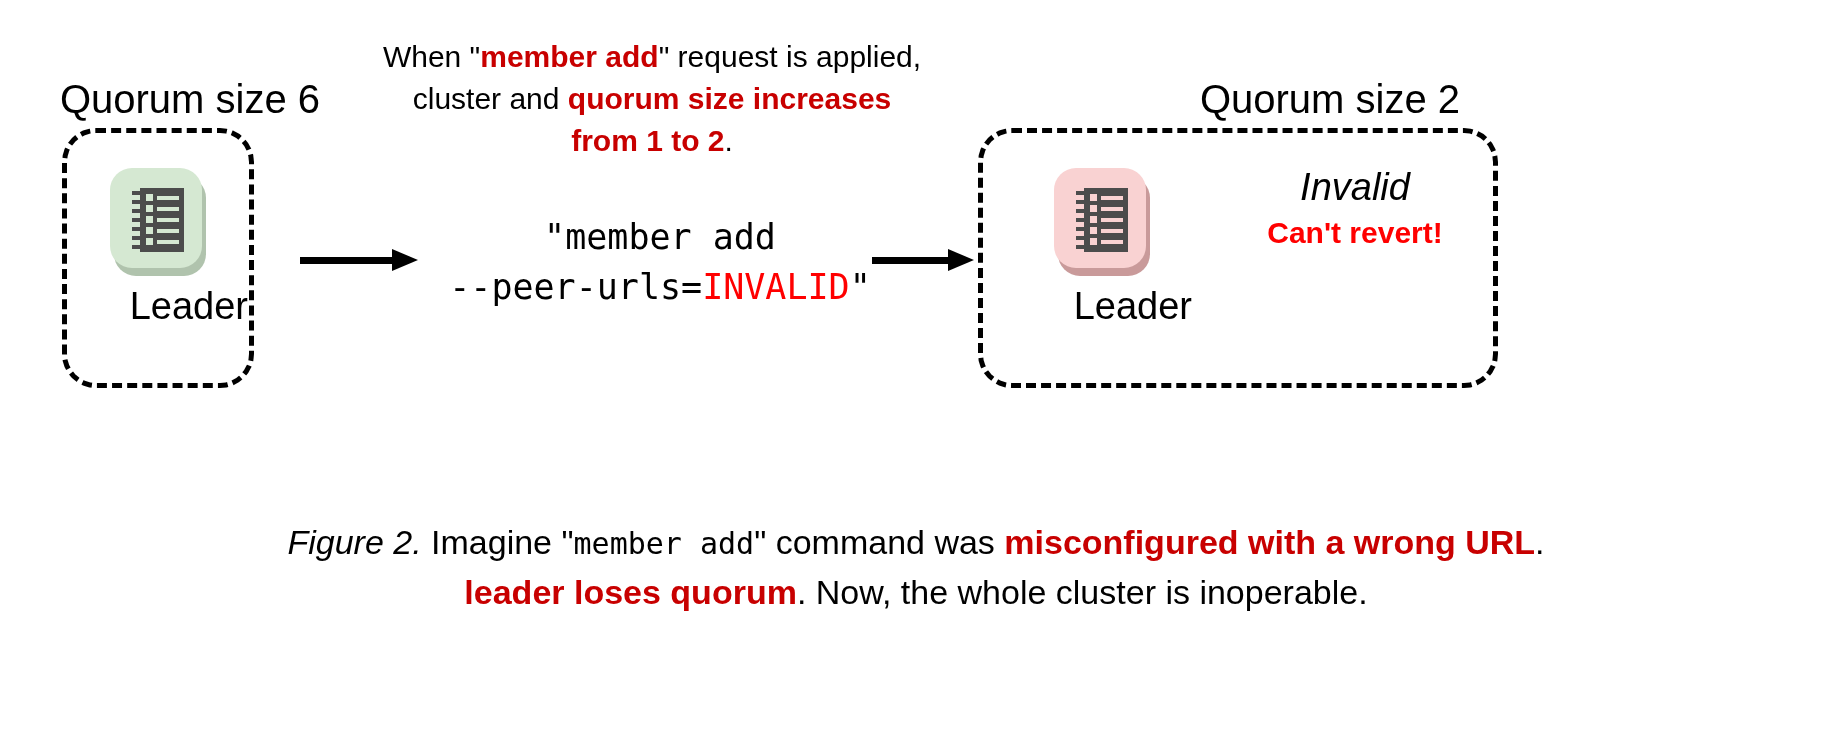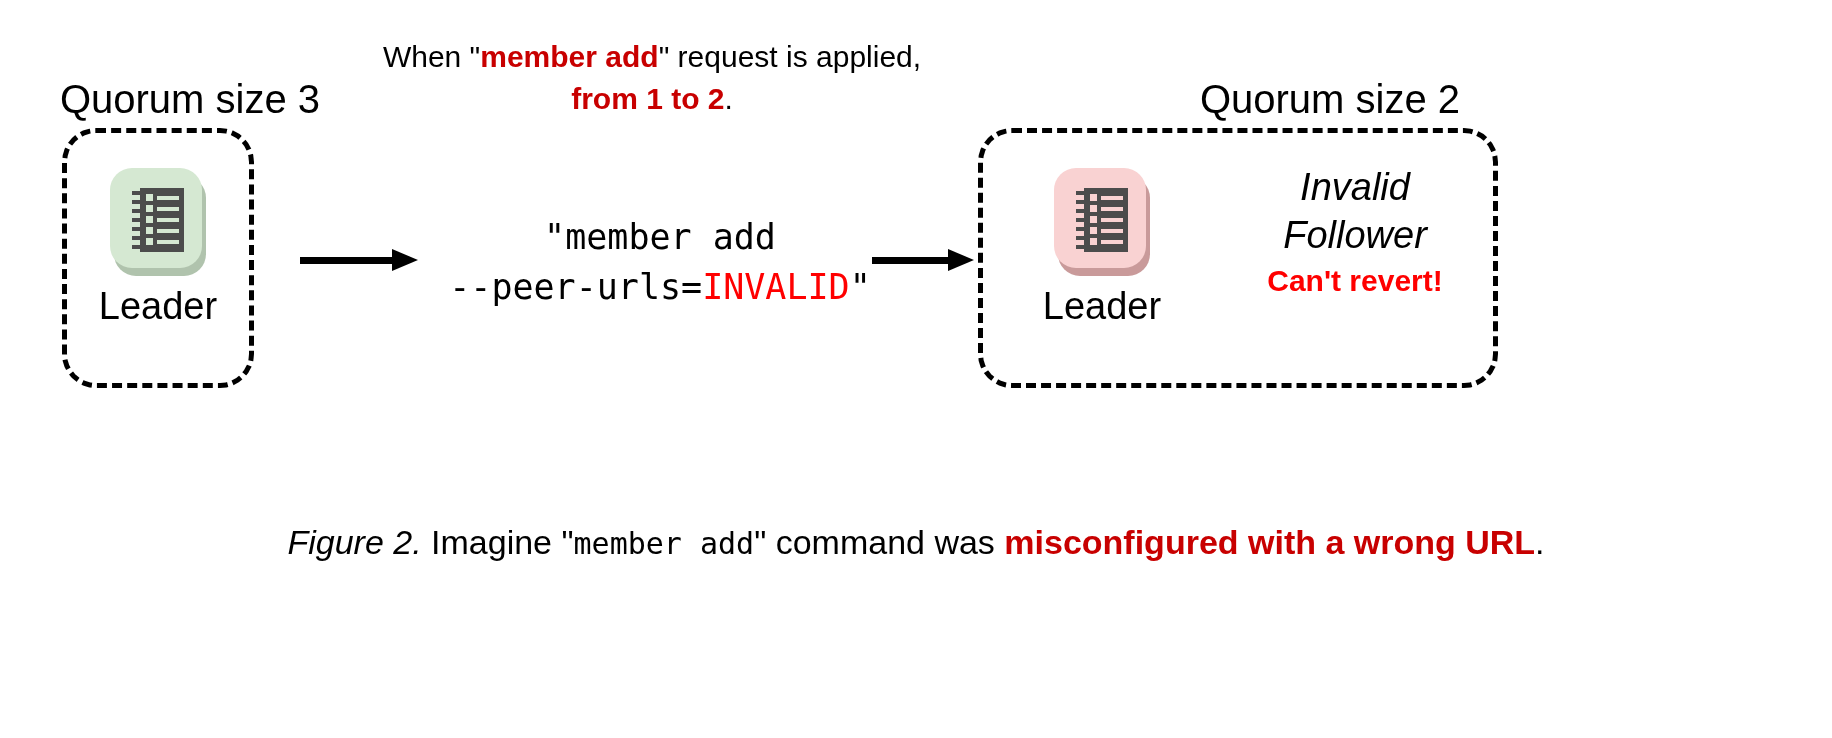--- a/index.html
+++ b/index.html
@@ -55,21 +55,21 @@
     border-radius: 34px;
     box-sizing: border-box;
     background: transparent;
   }
   #cluster-left  { left: 62px;  top: 128px; width: 192px; height: 260px; }
   #cluster-right { left: 978px; top: 128px; width: 520px; height: 260px; }
 
   
   .node {
     position: absolute;
-    text-align: center;
+    text-align: right;
   }
   .node-icon {
     position: relative;
     width: 96px;
     height: 112px;
     margin: 0 auto;
   }
   .icon-shadow {
     position: absolute;
     left: 4px; top: 12px;
@@ -203,24 +203,25 @@
     font-family: "DejaVu Sans Mono", monospace;
     font-size: 30px;
   }
   .cap-line { display: block; white-space: nowrap; }
 </style>
 </head>
 <body>
 
 <div class="stage">
 
-  <div class="abs quorum-label" id="quorum-left">Quorum size 3</div>
+  <div class="abs quorum-label" id="quorum-left">Quorum size 6</div>
 
   <div class="abs" id="top-note">
     <div><span>When "</span><span class="red-bold">member add</span><span>" request is applied,</span></div>
+    <div><span>cluster and </span><span class="red-bold">quorum size increases</span></div>
     <div><span class="red-bold">from 1 to 2</span><span>.</span></div>
   </div>
 
   <div class="abs quorum-label" id="quorum-right">Quorum size 2</div>
 
   <div class="abs cluster-box" id="cluster-left"></div>
 
   <div class="node" id="node-left">
     <div class="node-icon">
       <div class="icon-shadow shadow-green"></div>
@@ -291,21 +292,21 @@
           <div class="glyph-sq sq-pink" style="top:50px"></div>
           <div class="glyph-line line-pink" style="top:52px"></div>
         </div>
       </div>
     </div>
     <div class="node-caption">Leader</div>
   </div>
 
   <div class="abs" id="status-text">
     <div class="status-line">Invalid</div>
-    <div class="status-line">Follower</div>
     <div id="status-warn">Can't revert!</div>
   </div>
 
   <div class="abs" id="caption">
     <span class="cap-line"><span class="fig-num">Figure 2.</span><span> Imagine "</span><span class="mono">member add</span><span>" command was </span><span class="red-bold">misconfigured with a wrong URL</span><span>.</span></span>
+    <span class="cap-line"><span class="red-bold">leader loses quorum</span><span>. Now, the whole cluster is inoperable.</span></span>
   </div>
 
 </div>
 
 </body></html>

